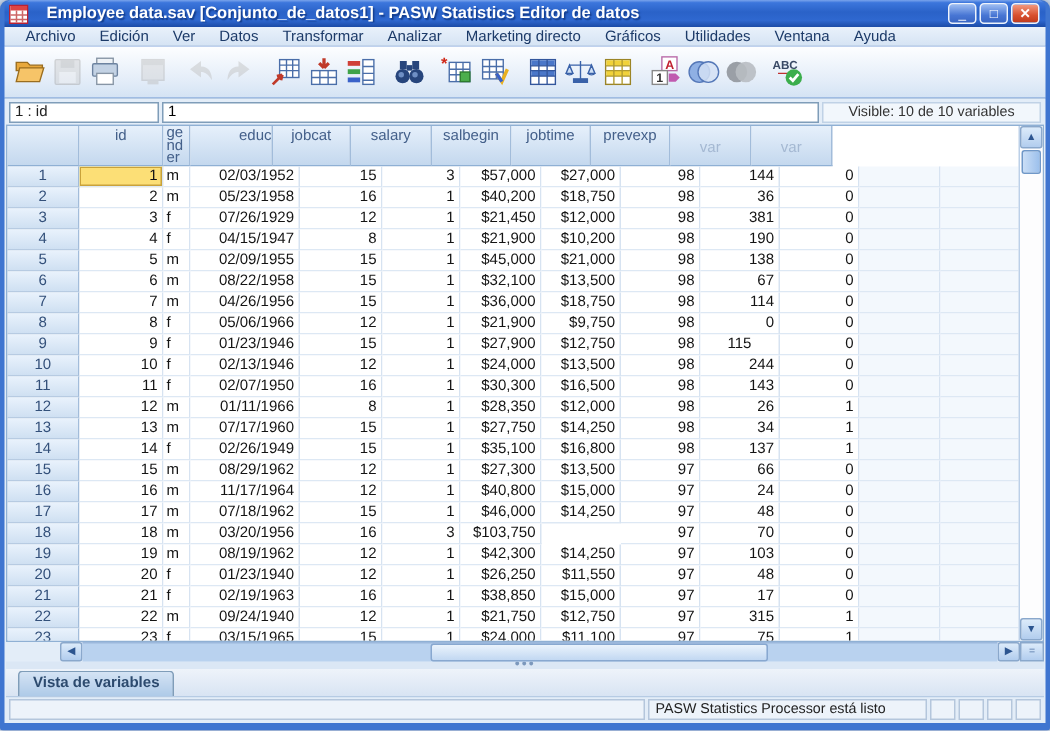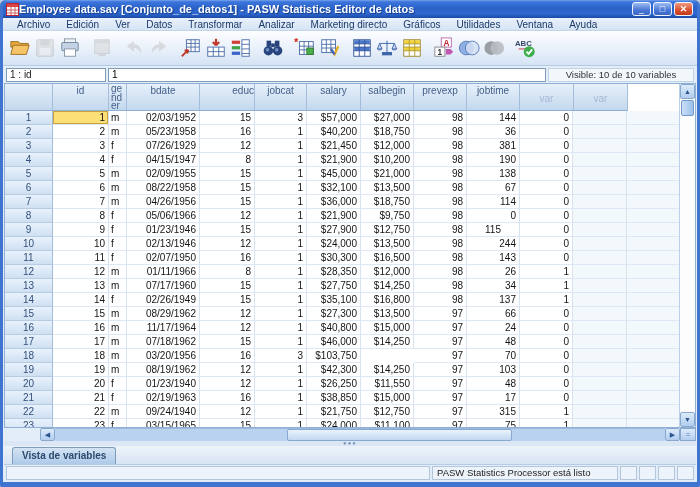--- a/index.html
+++ b/index.html
@@ -4,21 +4,21 @@
 <style>
   * { margin:0; padding:0; box-sizing:border-box; }
   html,body { background:#c8d8ec; font-family:"Liberation Sans", sans-serif; }
   .window { width:700px; height:487px; background:#3f75d0; padding:0 3px 3px;
             border-radius:6px 6px 2px 2px; overflow:hidden; position:relative;
             box-shadow:0 1px 4px rgba(0,0,30,.4); }
   
   .titlebar { height:18px; display:flex; align-items:center; padding:0 4px 0 3px;
               background:linear-gradient(180deg,#7aa4ec 0%,#3c76dc 10%,#2a62c8 45%,#2f68d0 75%,#1b4aa6 100%);
               border-radius:5px 5px 0 0; }
-  .title-text { color:#fff; font-size:11px; font-weight:bold; margin-left:0; flex:1;
+  .title-text { color:#fff; font-size:11px; font-weight:bold; margin-left:12px; flex:1;
                 white-space:nowrap; overflow:hidden; text-shadow:1px 1px 1px #123a88; }
   .winbtns { display:flex; gap:2px; }
   .winbtn { width:19px; height:14px; border:1px solid #eef3fc; border-radius:3px;
             background:linear-gradient(#9cbcf2,#4876d4 60%,#3a66c4);
             color:#fff; font-size:9px; line-height:12px; text-align:center; cursor:pointer; }
   .winbtn.close { background:linear-gradient(#f29a80,#d8502f 60%,#c03a1c); font-weight:bold; }
   
   .menubar { height:13px; background:linear-gradient(#e9f1fb,#d6e4f4); display:flex;
              align-items:center; padding-left:6px; border-bottom:1px solid #c2d4ea; }
   .menu-item { font-size:10px; color:#1c3a68; padding:0 8px; cursor:default; white-space:nowrap; }
@@ -294,27 +294,26 @@
       <input type="text" value="1" style="">
       <div class="visinfo">Visible: 10 de 10 variables</div>
     </div>
 
     <div class="data-area">
       <div class="grid">
           <div class="hrow">
             <div class="hcell" style="width: 48px;"></div>
             <div class="hcell" style="width: 56px;">id</div>
             <div class="hcell wrap" style="width: 18px;">gender</div>
-            <div class="hcell" style="width: 73px;">bdate</div>
             <div class="hcell" style="width: 55px; text-align: right;">educ</div>
             <div class="hcell" style="width: 52px;">jobcat</div>
             <div class="hcell" style="width: 54px;">salary</div>
             <div class="hcell" style="width: 53px;">salbegin</div>
+            <div class="hcell" style="width: 53px;">jobtime</div>
             <div class="hcell" style="width: 53px;">prevexp</div>
-            <div class="hcell" style="width: 53px;">jobtime</div>
             <div class="hcell varh" style="width: 54px;">var</div>
             <div class="hcell varh" style="width: 54px;">var</div>
           </div>
           <div class="drow">
             <div class="rowhdr" style="width: 48px;">1</div>
             <div class="dcell selected" style="width: 56px;">1</div>
             <div class="dcell left" style="width: 18px;">m</div>
             <div class="dcell" style="width: 73px;">02/03/1952</div>
             <div class="dcell" style="width: 55px;">15</div>
             <div class="dcell" style="width: 52px;">3</div>

